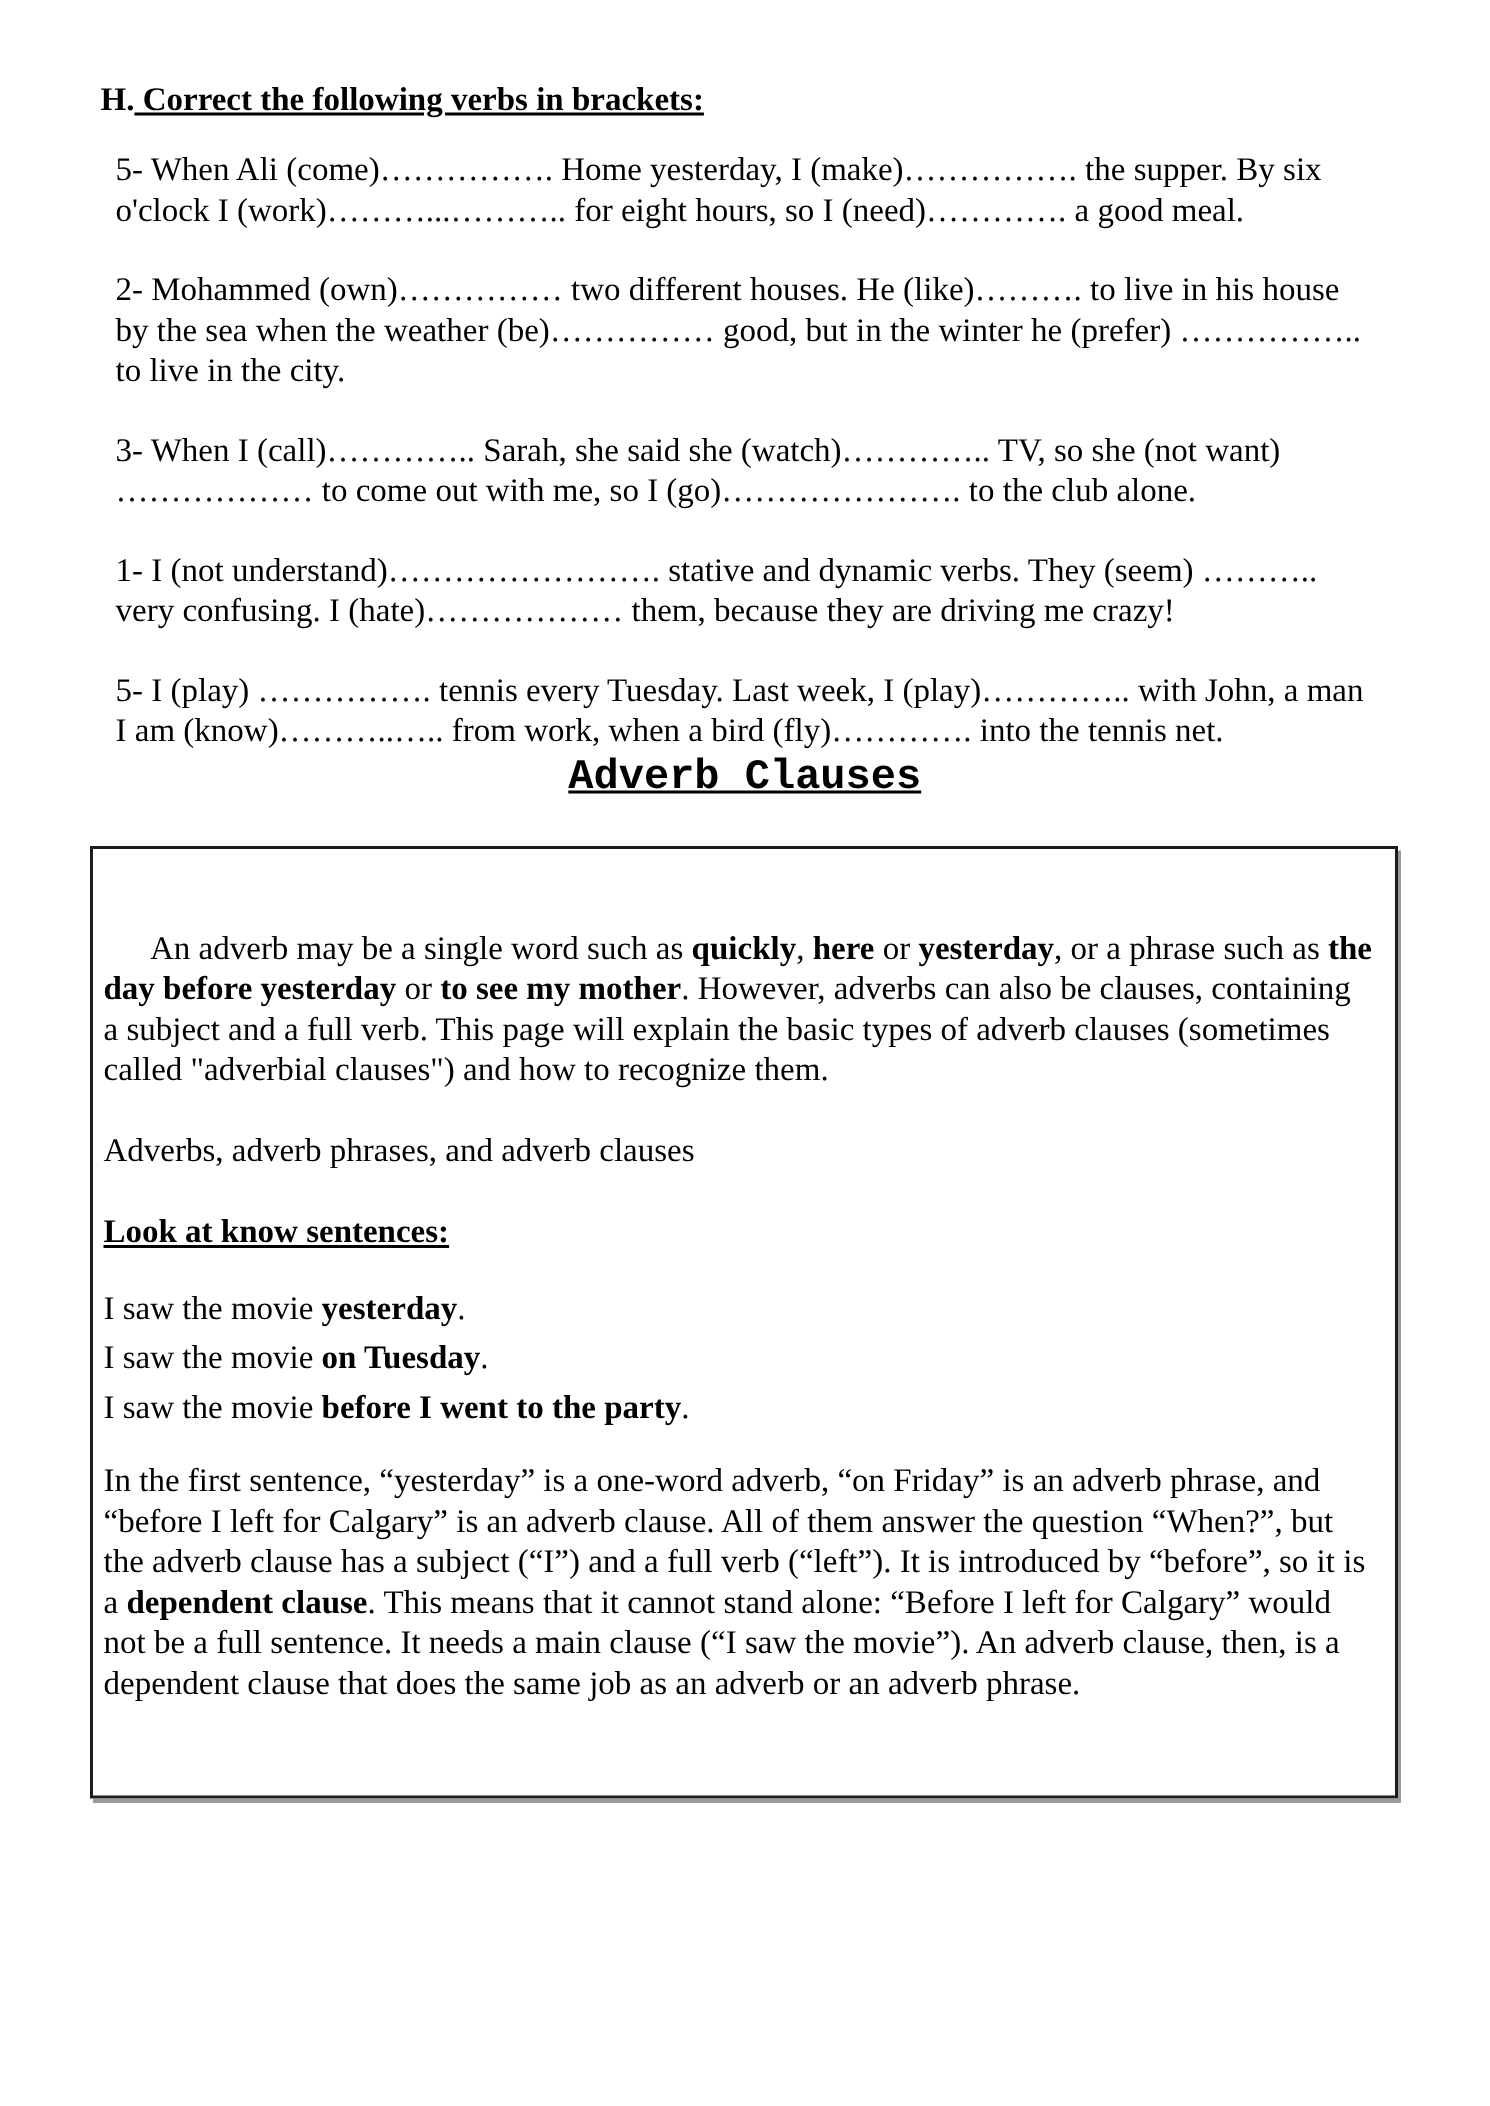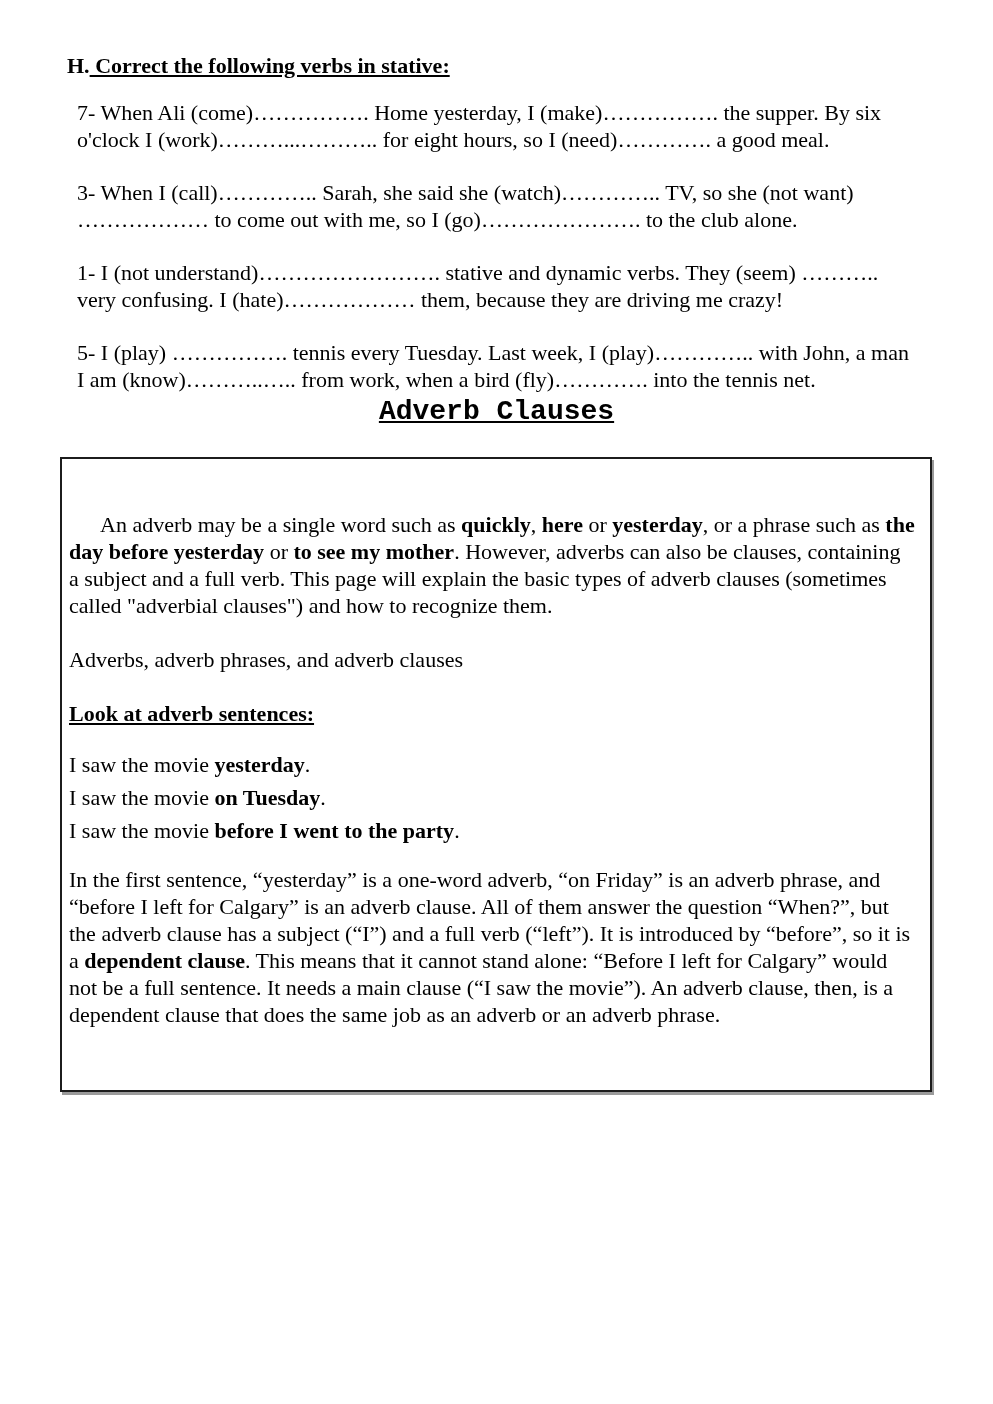--- a/index.html
+++ b/index.html
@@ -59,36 +59,37 @@
   .sentence { margin: 6px 0 0 0 !important; }
   .sentence.first { margin: 24px 0 0 0 !important; }
   .explanation { margin-top: 22px !important; }
 </style>
 </head>
 <body>
 
 <div class="page">
 
   <div class="exercise">
-    <h2 class="ex-heading"><span>H.</span><span class="u"> Correct the following verbs in stative:</span></h2>
+    <h2 class="ex-heading"><span>H.</span><span class="u"> Correct the following verbs in brackets:</span></h2>
 
-    <p class="ex-item">7- When Ali (come)……………. Home yesterday, I (make)……………. the supper. By six o'clock I (work)………...……….. for eight hours, so I (need)…………. a good meal.</p>
+    <p class="ex-item">5- When Ali (come)……………. Home yesterday, I (make)……………. the supper. By six o'clock I (work)………...……….. for eight hours, so I (need)…………. a good meal.</p>
+    <p class="ex-item">2- Mohammed (own)…………… two different houses. He (like)………. to live in his house by the sea when the weather (be)…………… good, but in the winter he (prefer) …………….. to live in the city.</p>
     <p class="ex-item">3- When I (call)………….. Sarah, she said she (watch)………….. TV, so she (not want) ……………… to come out with me, so I (go)…………………. to the club alone.</p>
     <p class="ex-item">1- I (not understand)……………………. stative and dynamic verbs. They (seem) ……….. very confusing. I (hate)……………… them, because they are driving me crazy!</p>
     <p class="ex-item">5- I (play) ……………. tennis every Tuesday. Last week, I (play)………….. with John, a man I am (know)………..….. from work, when a bird (fly)…………. into the tennis net.</p>
   </div>
 
   <div class="section-title">Adverb Clauses</div>
 
   <div class="clause-box">
     <p class="first-p indent-first"><span>An adverb may be a single word such as </span><span style="font-weight: bold;">quickly</span><span>, </span><span style="font-weight: bold;">here</span><span> or </span><span style="font-weight: bold;">yesterday</span><span>, or a phrase such as </span><span style="font-weight: bold;">the day before yesterday</span><span> or </span><span style="font-weight: bold;">to see my mother</span><span>. However, adverbs can also be clauses, containing a subject and a full verb. This page will explain the basic types of adverb clauses (sometimes called "adverbial clauses") and how to recognize them.</span></p>
 
     <p>Adverbs, adverb phrases, and adverb clauses</p>
 
-    <p class="look-heading">Look at adverb sentences:</p>
+    <p class="look-heading">Look at know sentences:</p>
 
     <p class="sentence first"><span>I saw the movie </span><span style="font-weight: bold;">yesterday</span><span>.</span></p>
     <p class="sentence"><span>I saw the movie </span><span style="font-weight: bold;">on Tuesday</span><span>.</span></p>
     <p class="sentence"><span>I saw the movie </span><span style="font-weight: bold; text-align: right;">before I went to the party</span><span>.</span></p>
 
     <p class="explanation"><span>In the first sentence, “yesterday” is a one-word adverb, “on Friday” is an adverb phrase, and “before I left for Calgary” is an adverb clause. All of them answer the question “When?”, but the adverb clause has a subject (“I”) and a full verb (“left”). It is introduced by “before”, so it is a </span><span style="font-weight: bold;">dependent clause</span><span>. This means that it cannot stand alone: “Before I left for Calgary” would not be a full sentence. It needs a main clause (“I saw the movie”). An adverb clause, then, is a dependent clause that does the same job as an adverb or an adverb phrase.</span></p>
   </div>
 
 </div>
 

